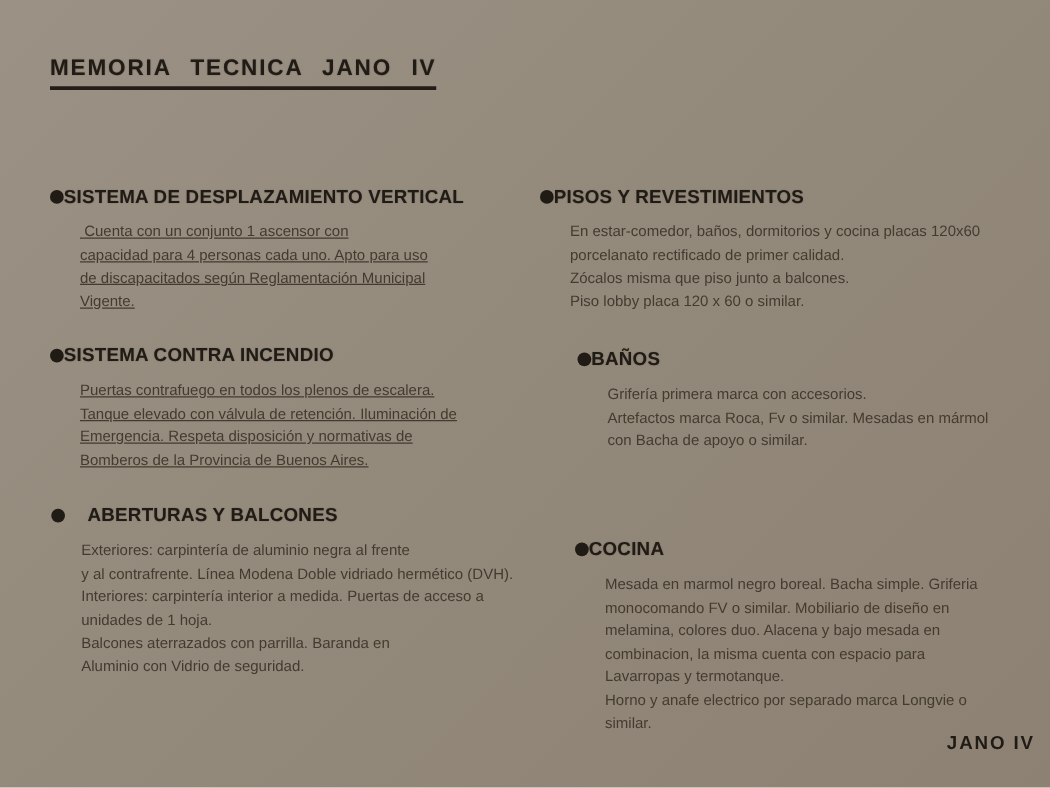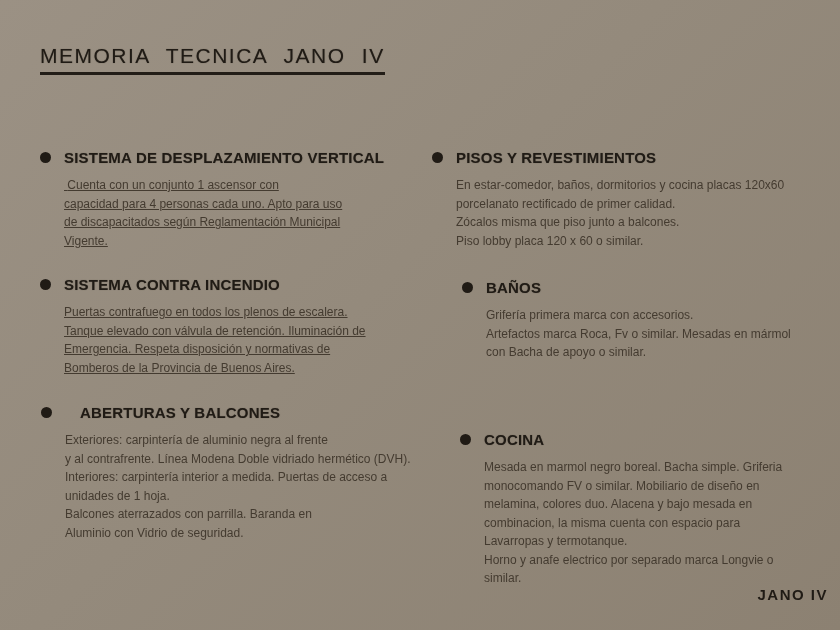--- a/index.html
+++ b/index.html
@@ -9,34 +9,33 @@
     height: 630px;
     overflow: hidden;
     background: linear-gradient(135deg, #9b9184 0%, #948a7c 45%, #8c8172 100%);
     font-family: "Liberation Sans", sans-serif;
   }
   .title {
     position: absolute;
     left: 40px;
     top: 44px;
     display: inline-block;
-    font-size: 21px;
-    font-weight: normal;
+    font-size: 18px;
+    font-weight: bold;
     color: #201b15;
     letter-spacing: 1.5px;
     word-spacing: 9px;
     padding-bottom: 4px;
     border-bottom: 3px solid #221d17;
     text-shadow: 0 0 1px rgba(32,27,21,.45);
   }
   .sec { position: absolute; }
   .sec-head {
     display: flex;
     align-items: center;
-    gap: 13px;
   }
   .bullet {
     flex: none;
     width: 11px;
     height: 11px;
     border-radius: 50%;
     background: #1f1a14;
   }
   .sec-head h2 {
     margin: 0;
@@ -50,21 +49,21 @@
     margin: 10px 0 0 24px;
     font-size: 12px;
     line-height: 18.5px;
     color: #443b30;
     white-space: pre-wrap;
   }
   
   .pos-l1 { left: 40px;  top: 149px; width: 420px; }
   .pos-l2 { left: 40px;  top: 276px; width: 420px; }
   .pos-l3 { left: 41px;  top: 404px; width: 424px; }
-  .pos-l3 .sec-head { gap: 28px; text-align: right; }
+  .pos-l3 .sec-head { gap: 18px; text-align: right; }
   .pos-r1 { left: 432px; top: 149px; width: 380px; }
   .pos-r2 { left: 462px; top: 279px; width: 374px; }
   .pos-r3 { left: 460px; top: 413px; width: 376px; margin-top: 18px; }
   .footer {
     position: absolute;
     right: 12px;
     bottom: 27px;
     font-size: 15px;
     font-weight: bold;
     letter-spacing: 1.5px;

